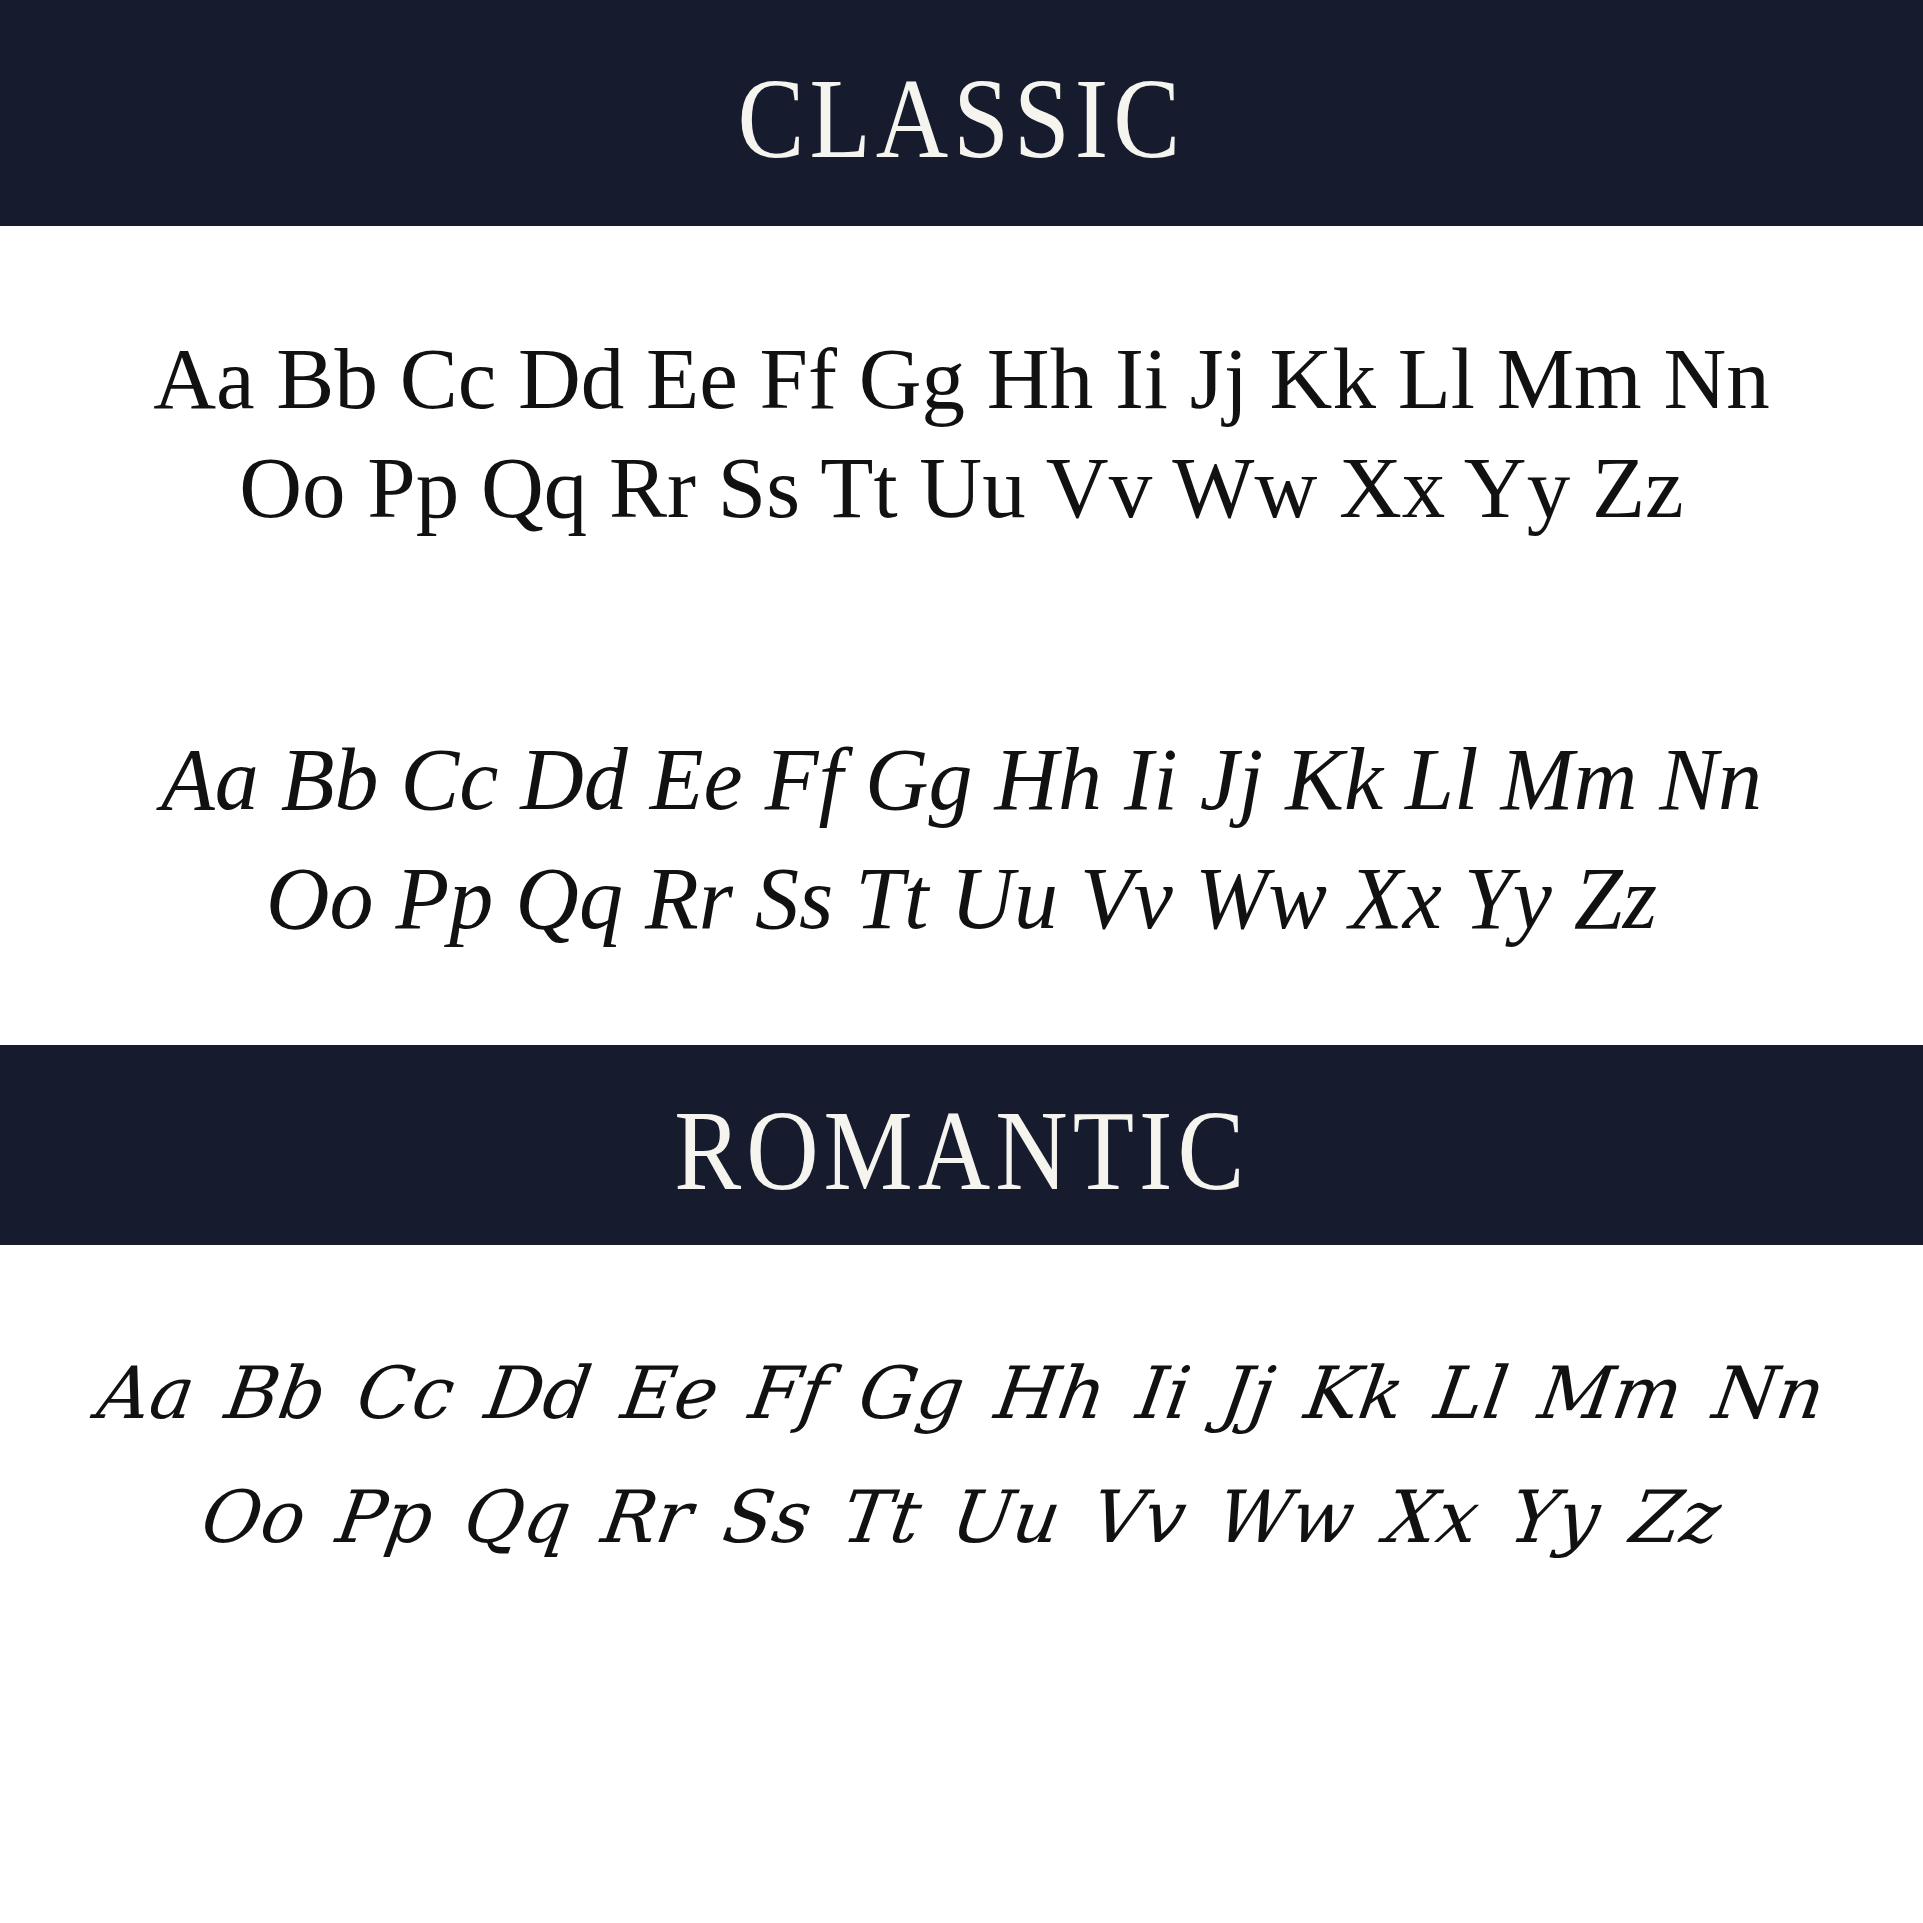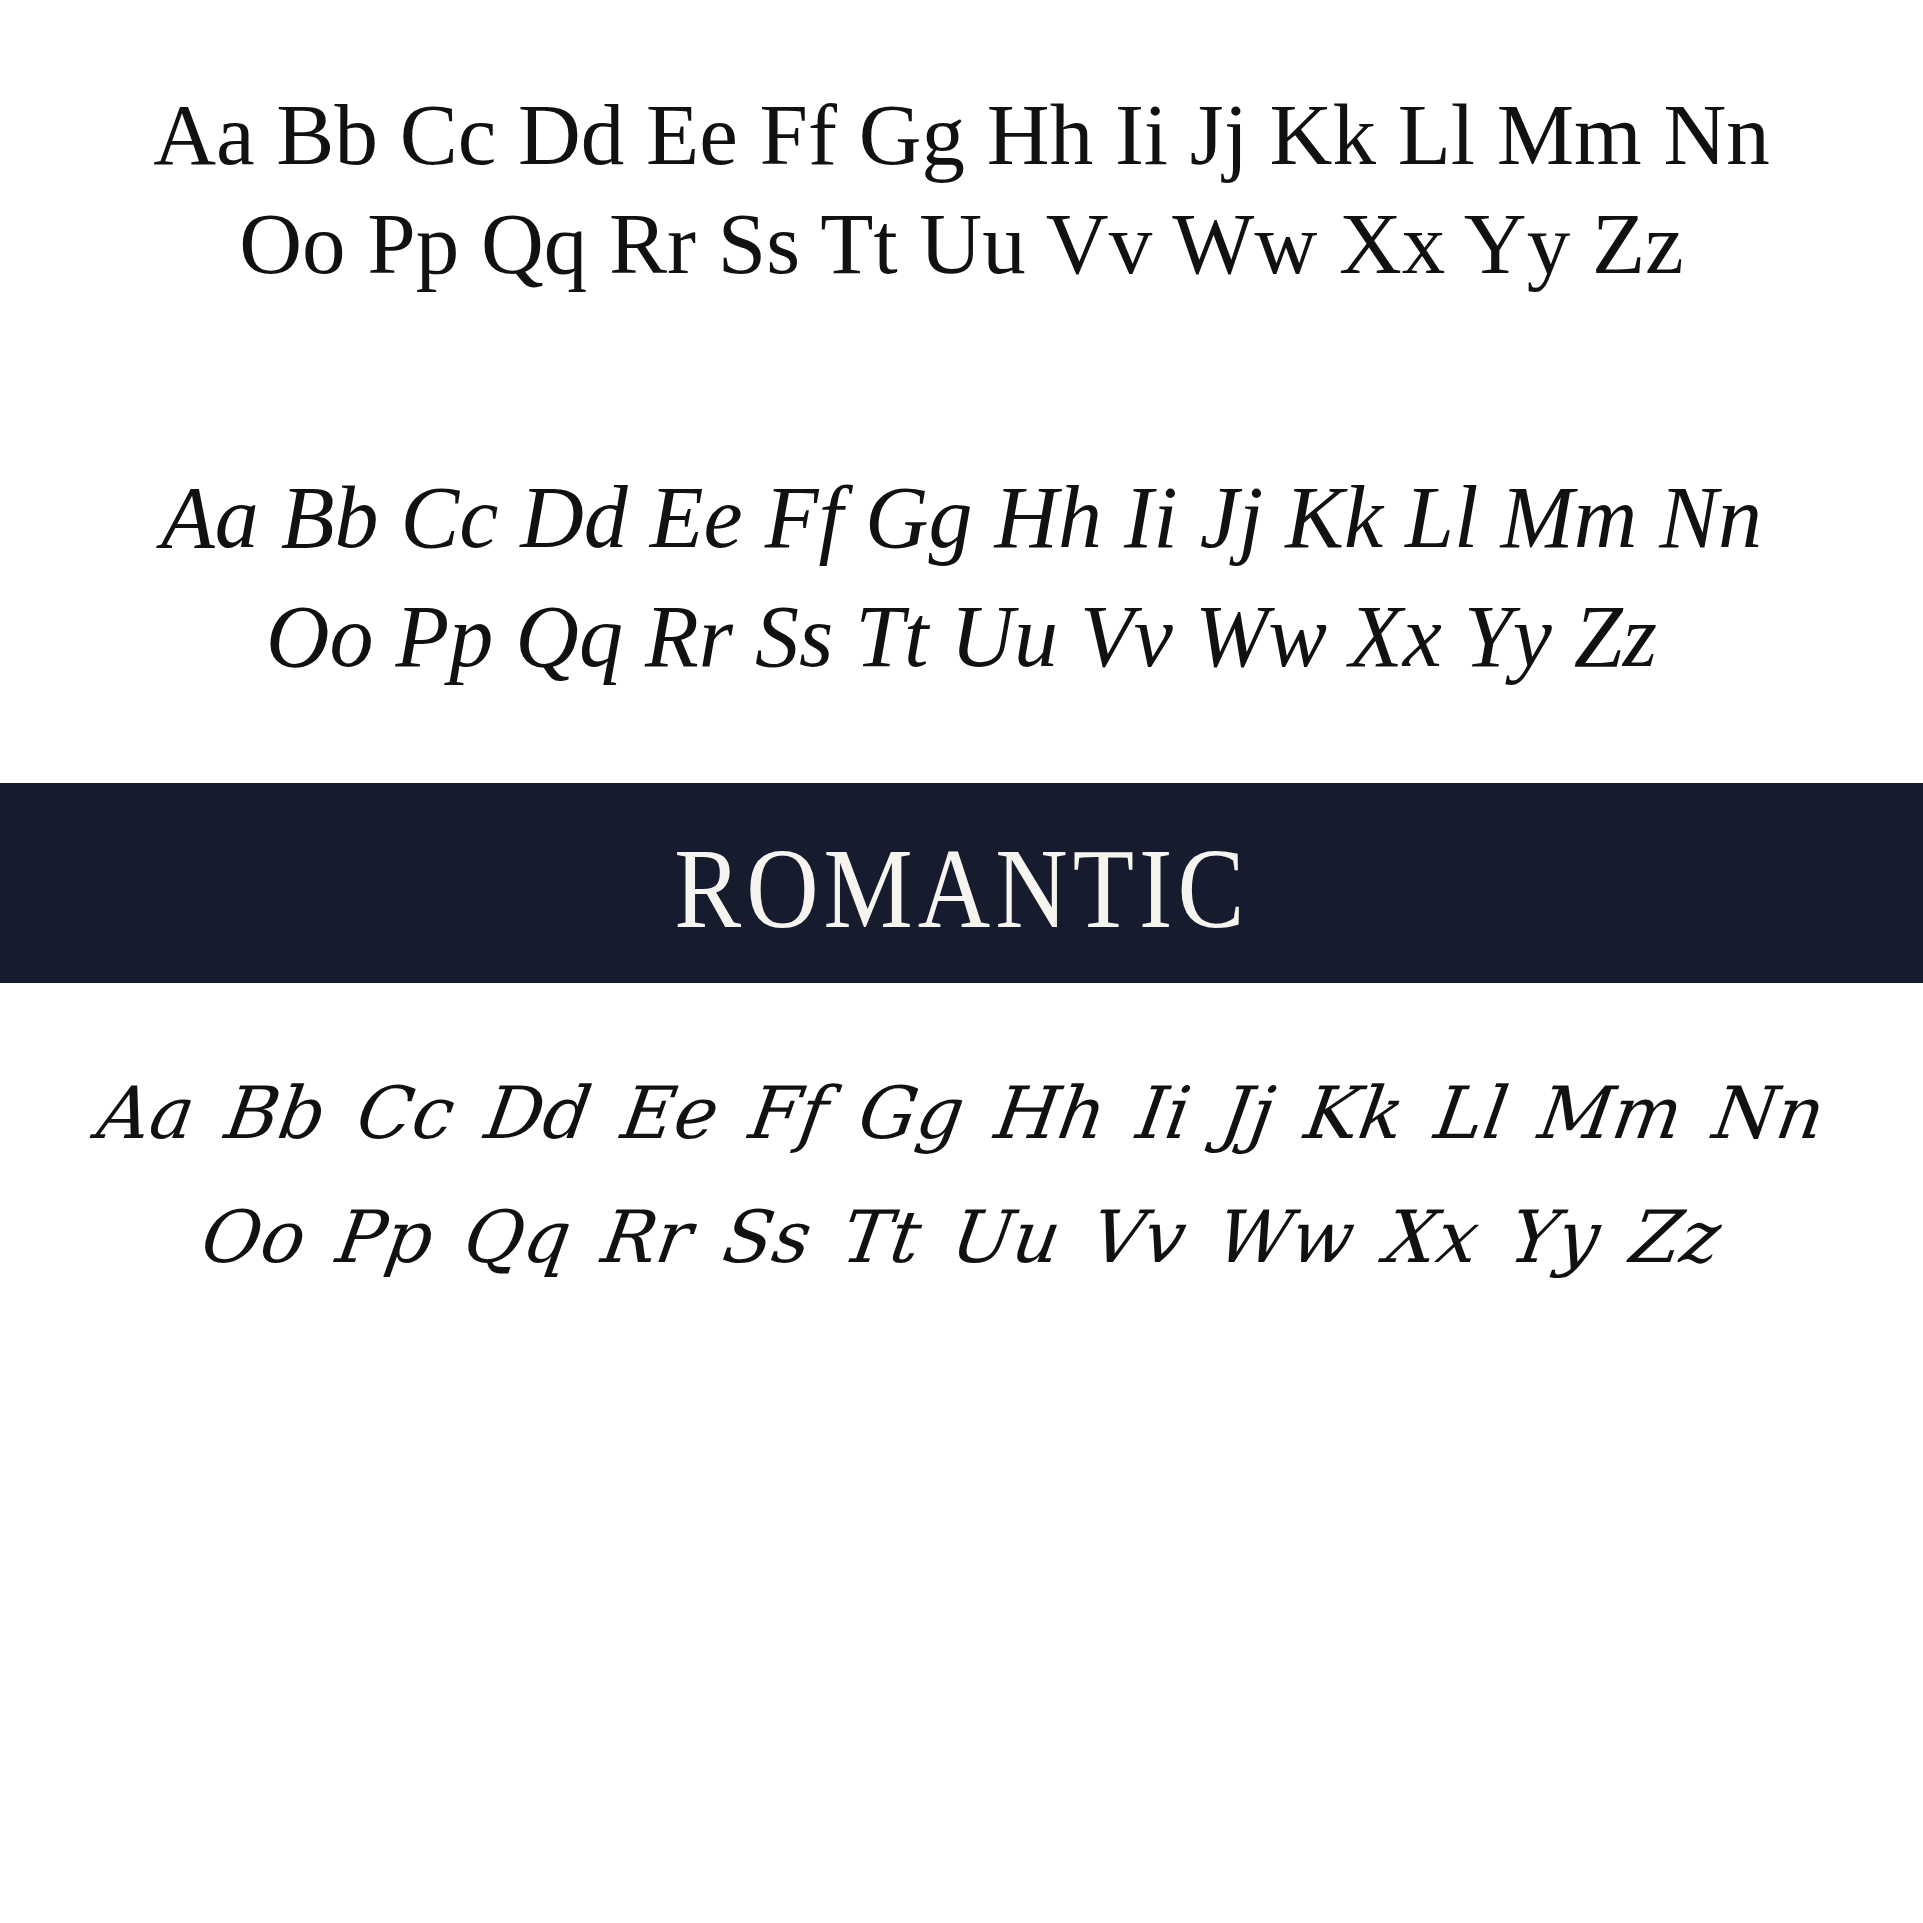--- a/index.html
+++ b/index.html
@@ -44,20 +44,21 @@
   }
   
   .sample {
     width: 100%;
     display: flex;
     flex-direction: column;
     align-items: center;
     justify-content: center;
     color: var(--sample-ink, #111111);
     background: var(--page-bg, #ffffff);
+    margin-top: 18px;
   }
   .sample p {
     margin: 0;
     white-space: nowrap;
     text-align: center;
   }
   
   .sample.s1 { height: 370px; padding-top: 8.1px; }
   .sample.s1 p {
     font-family: "Liberation Serif", serif;
@@ -86,20 +87,23 @@
     word-spacing: 9.8px;
     transform: skewX(-9deg);
     transform-origin: center;
   }
 </style>
 </head>
 <body>
 
 <div class="poster">
 
+  <header class="banner b1">
+    <h2 class="title">CLASSIC</h2>
+  </header>
 
   <section class="sample s1">
     <p>Aa Bb Cc Dd Ee Ff Gg Hh Ii Jj Kk Ll Mm Nn</p>
     <p>Oo Pp Qq Rr Ss Tt Uu Vv Ww Xx Yy Zz</p>
   </section>
 
 
   <section class="sample s2">
     <p>Aa Bb Cc Dd Ee Ff Gg Hh Ii Jj Kk Ll Mm Nn</p>
     <p>Oo Pp Qq Rr Ss Tt Uu Vv Ww Xx Yy Zz</p>

